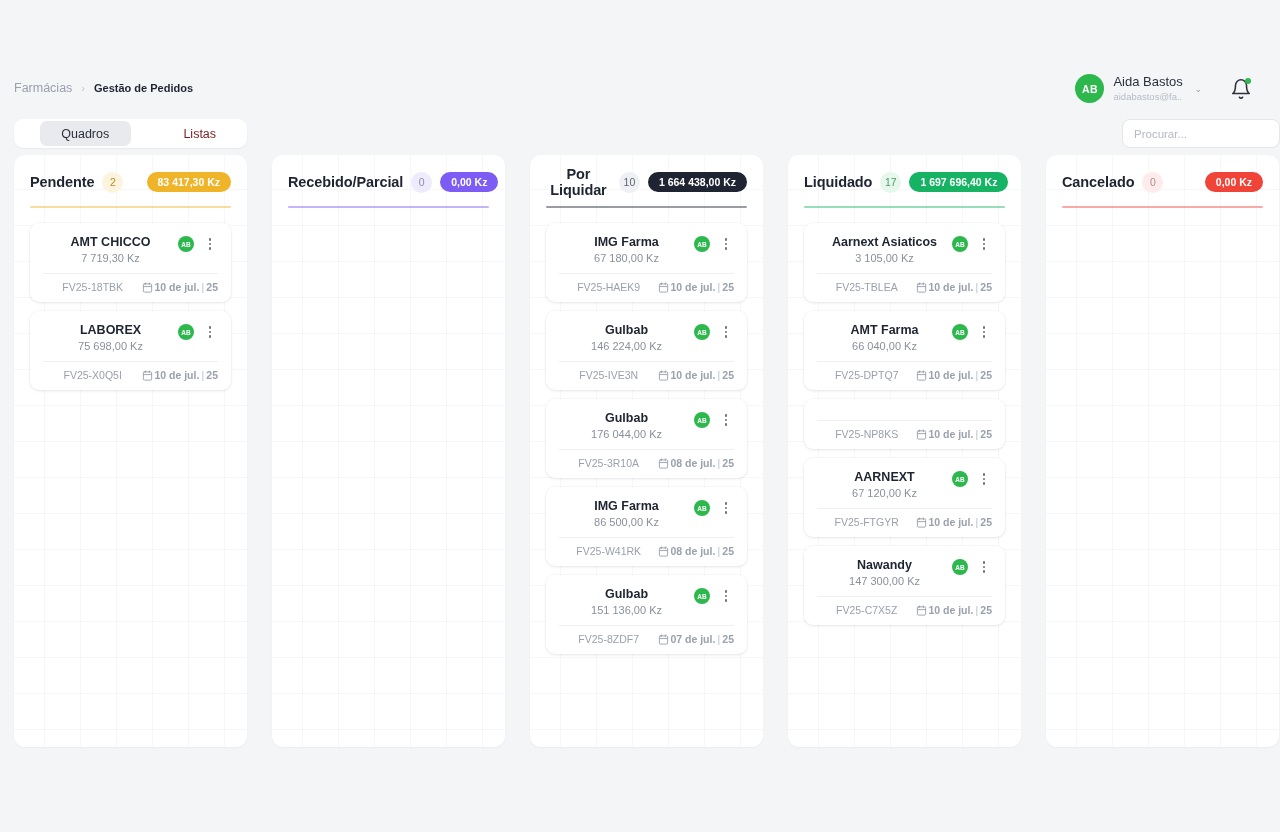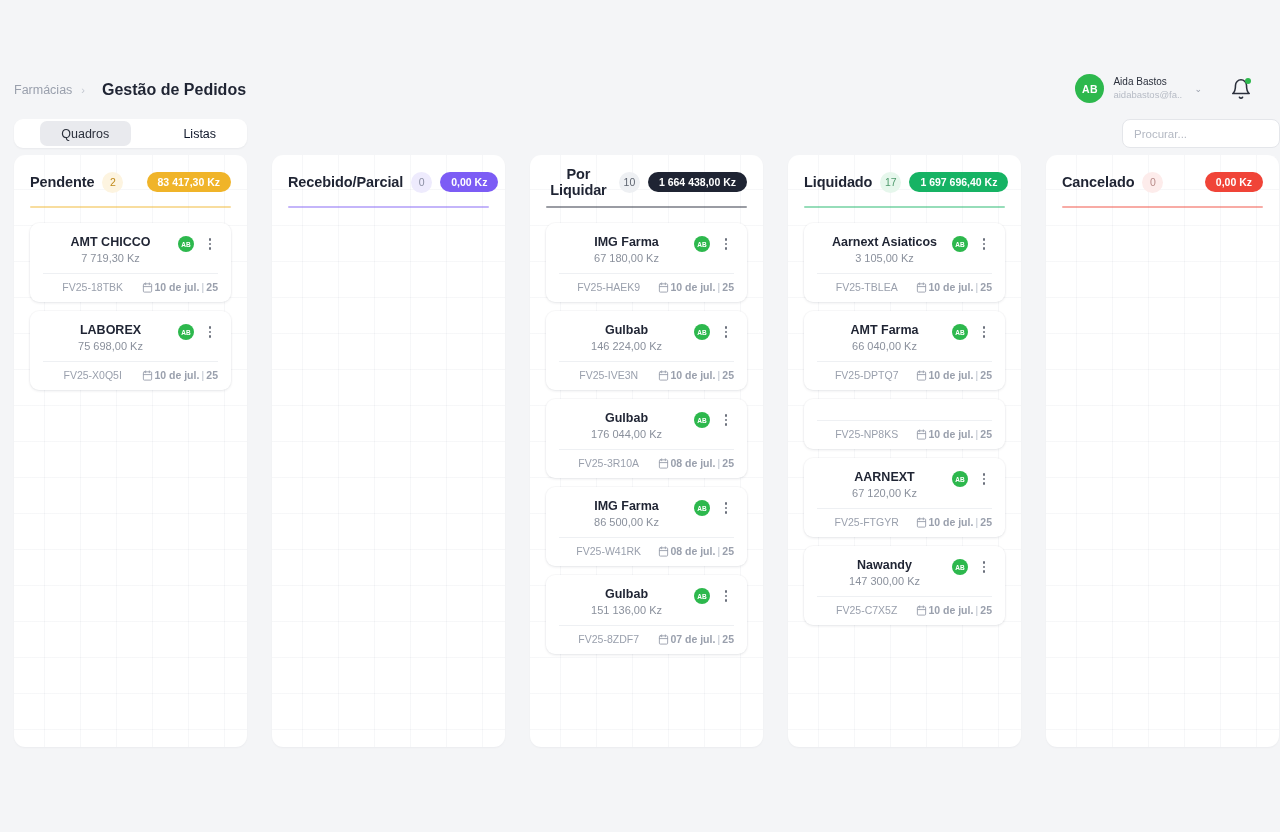--- a/index.html
+++ b/index.html
@@ -27,21 +27,21 @@
     position: absolute;
     left: 14px;
     top: 81px;
     display: flex;
     align-items: center;
     gap: 9px;
     font-size: 12.5px;
   }
   .crumb-root { color: #9aa0ad; }
   .crumb-sep { color: #c2c7d0; font-size: 11px; }
-  .crumb-current { color: #1f2433; font-weight: bold; font-size: 16px; margin-left: 8px; }
+  .crumb-current { color: #1f2433; font-weight: bold; font-size: 11px; }
 
   .tabswitch {
     position: absolute;
     left: 14px;
     top: 119px;
     width: 233px;
     height: 29px;
     background: #ffffff;
     border-radius: 9px;
     display: flex;
@@ -56,21 +56,21 @@
     font-size: 12.5px;
     border-radius: 7px;
     cursor: pointer;
     margin-left: 24px;
   }
   .tab-active {
     background: #e9eaee;
     color: #2b303c;
     font-weight: normal;
   }
-  .tab-inactive { color: #0f172a; }
+  .tab-inactive { color: #7f1d1d; }
 
   
   .userblock {
     position: absolute;
     right: 78px;
     top: 74px;
     display: flex;
     align-items: center;
     gap: 9px;
   }
@@ -81,21 +81,21 @@
     background: #2db84d;
     color: #fff;
     font-size: 10.5px;
     font-weight: bold;
     display: flex;
     align-items: center;
     justify-content: center;
     letter-spacing: .3px;
   }
   .user-text { display: flex; flex-direction: column; line-height: 1.25; }
-  .user-name { font-size: 10px; color: #2b303c; }
+  .user-name { font-size: 13px; color: #2b303c; }
   .user-mail { font-size: 9.5px; color: #b6bbc5; max-width: 70px; overflow: hidden; white-space: nowrap; }
   .chev { color: #9aa0ad; font-size: 9px; margin-left: 2px; }
 
   .bell {
     position: absolute;
     right: 28px;
     top: 78px;
     width: 22px; height: 22px;
     cursor: pointer;
   }

